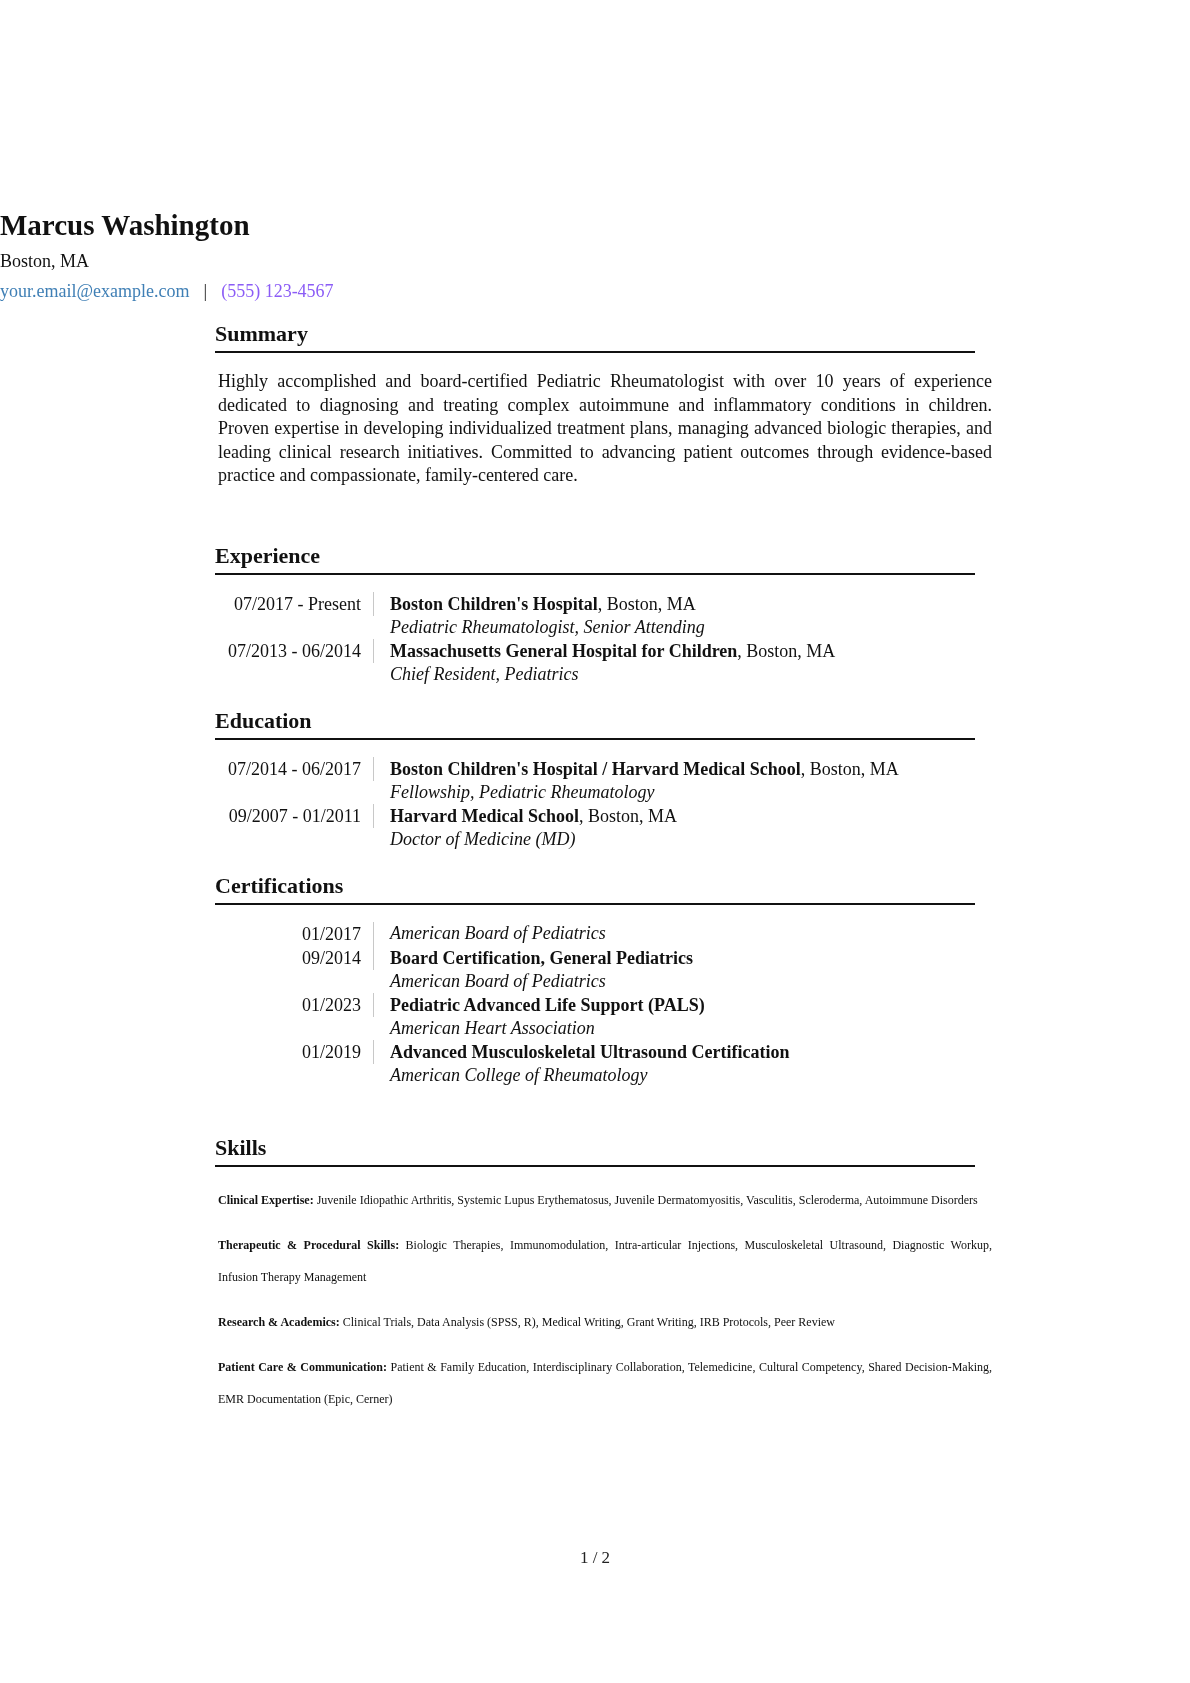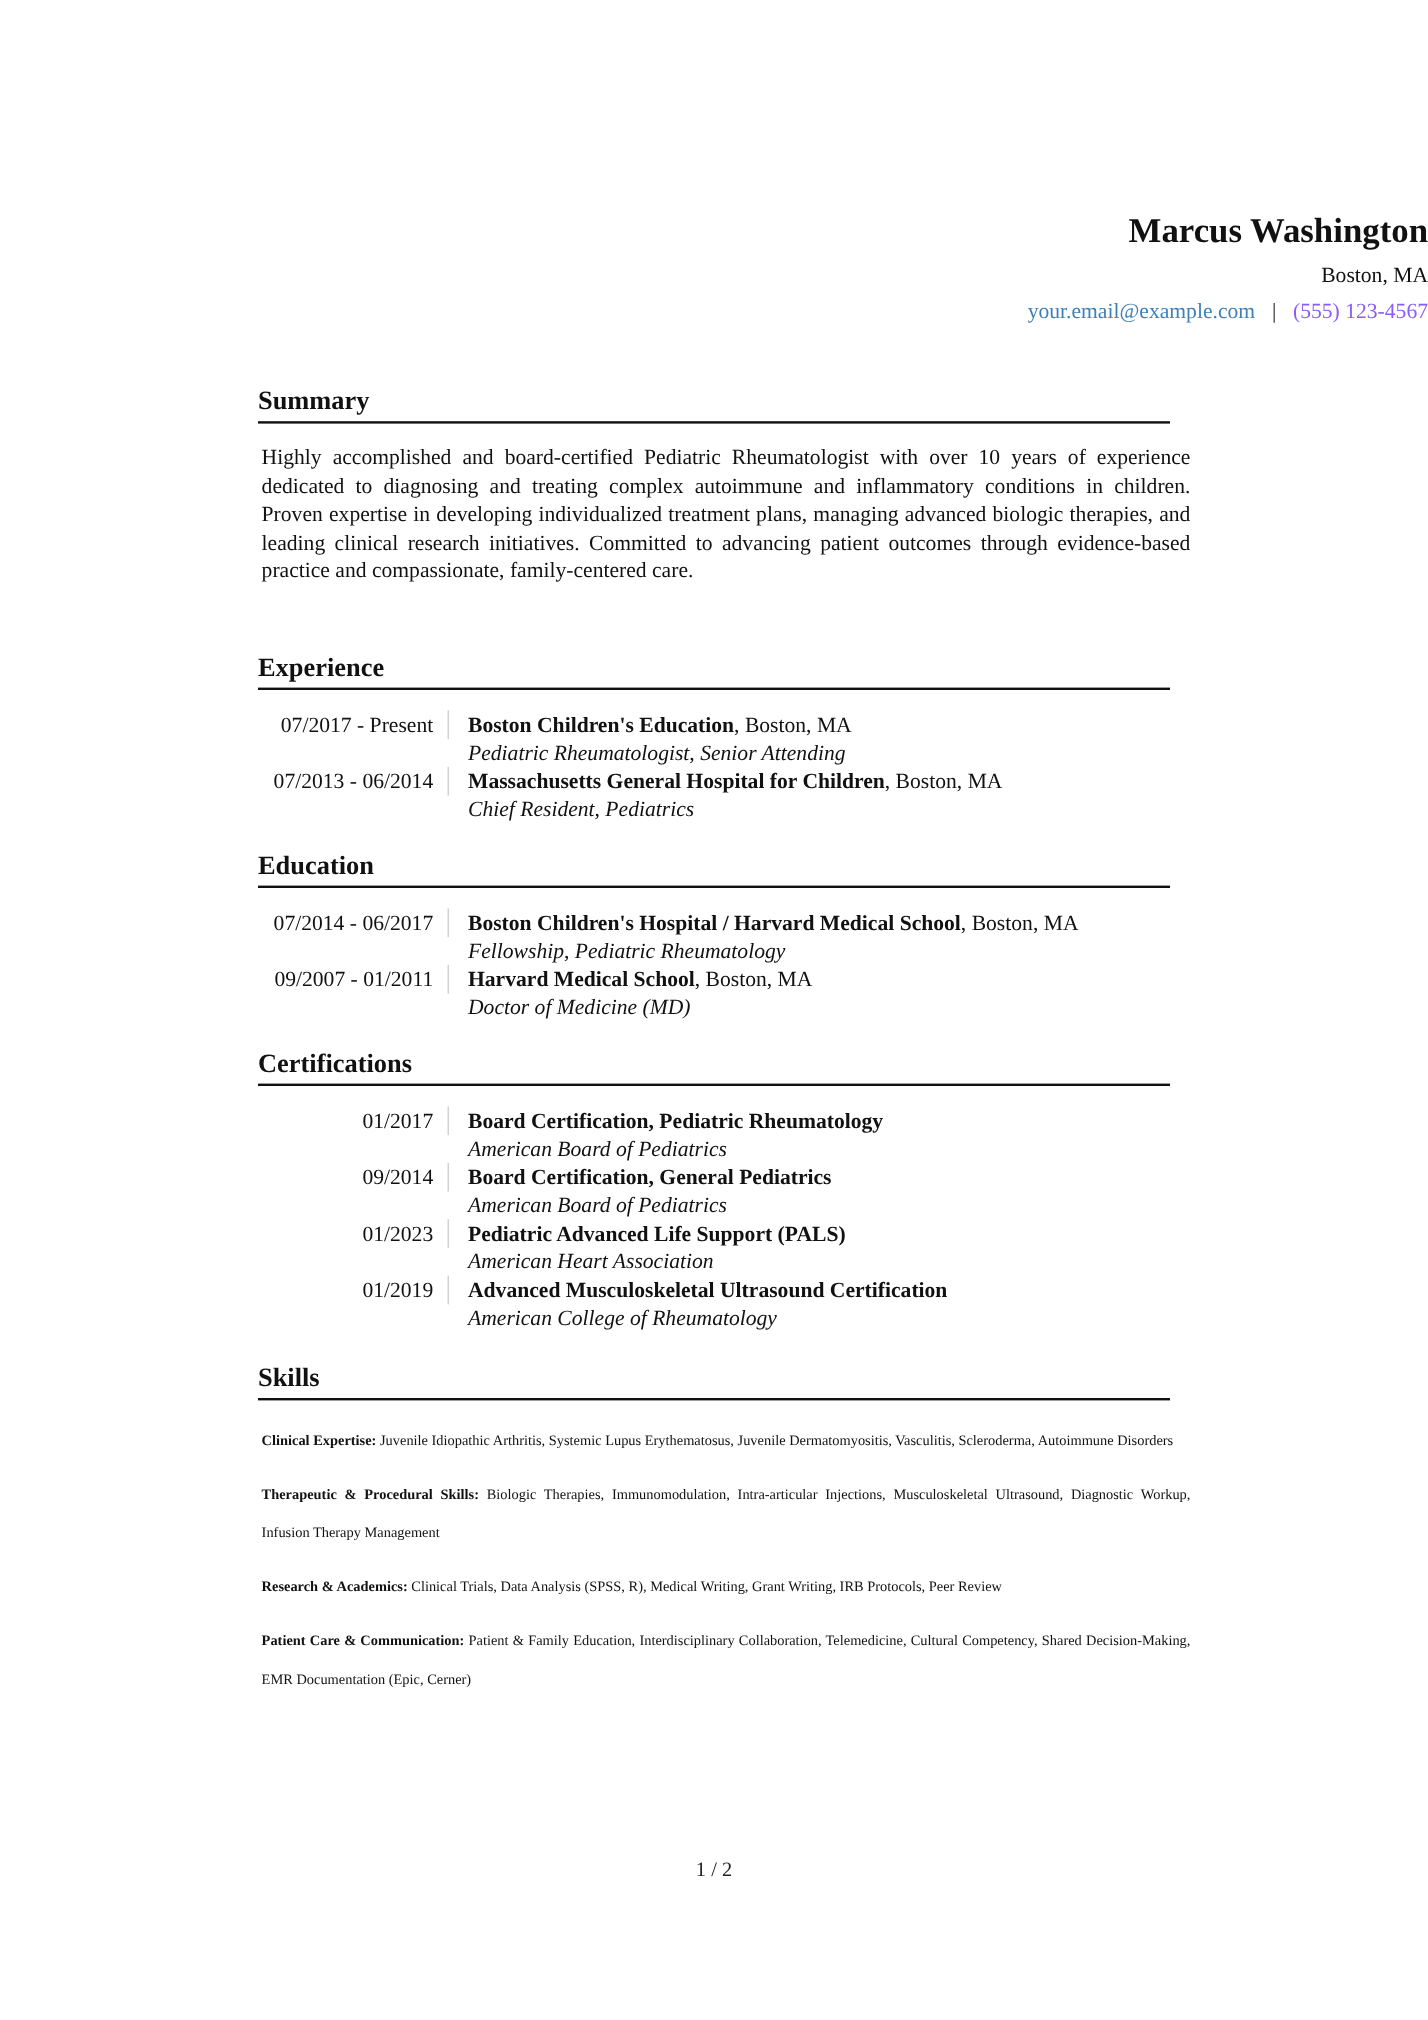--- a/index.html
+++ b/index.html
@@ -3,21 +3,21 @@
 <meta charset="utf-8">
 <style>
   html, body { margin: 0; padding: 0; background: #ffffff; }
   body {
     width: 1190px; height: 1683px; position: relative; overflow: hidden;
     font-family: "Liberation Serif", "DejaVu Serif", serif;
     color: #111111;
   }
   .page { position: absolute; left: 0; top: 0; width: 1190px; height: 1683px; }
 
-  .header { position: absolute; top: 174px; left: 0; width: 1190px; text-align: right; }
+  .header { position: absolute; top: 206px; left: 0; width: 1190px; text-align: left; }
   .name { font-size: 29px; font-weight: bold; line-height: 38px; color: #111; }
   .location { font-size: 18px; line-height: 28px; margin-top: 3px; color: #111; }
   .contact { font-size: 18px; line-height: 28px; margin-top: 2px; }
   .contact a { color: #3f7fb5; text-decoration: none; }
   .contact .sep { color: #222; margin: 0 14px; }
 
   .section { position: absolute; left: 198px; width: 794px; }
   .section-title {
     font-size: 22px; line-height: 28px; color: #111;
     border-bottom: 2.5px solid #111; padding-bottom: 3px; margin: 17px;
@@ -70,21 +70,21 @@
     <p class="summary-text">Highly accomplished and board-certified Pediatric Rheumatologist with over 10 years of experience dedicated to diagnosing and treating complex autoimmune and inflammatory conditions in children. Proven expertise in developing individualized treatment plans, managing advanced biologic therapies, and leading clinical research initiatives. Committed to advancing patient outcomes through evidence-based practice and compassionate, family-centered care.</p>
   </div>
 
   <div class="section" style="top: 525px;">
     <h2 class="section-title">Experience</h2>
     <div class="entries">
       <div class="entry">
         <div class="date">07/2017 - Present</div>
         <div class="divider"></div>
         <div class="body">
-          <div class="title"><b>Boston Children's Education</b><span>, Boston, MA</span></div>
+          <div class="title"><b>Boston Children's Hospital</b><span>, Boston, MA</span></div>
           <div class="sub">Pediatric Rheumatologist, Senior Attending</div>
         </div>
       </div>
       <div class="entry">
         <div class="date">07/2013 - 06/2014</div>
         <div class="divider"></div>
         <div class="body">
           <div class="title"><b>Massachusetts General Hospital for Children</b><span>, Boston, MA</span></div>
           <div class="sub">Chief Resident, Pediatrics</div>
         </div>
@@ -114,21 +114,20 @@
     </div>
   </div>
 
   <div class="section" style="top: 855px;">
     <h2 class="section-title">Certifications</h2>
     <div class="entries">
       <div class="entry">
         <div class="date">01/2017</div>
         <div class="divider"></div>
         <div class="body">
-          <div class="title"><b>Board Certification, Pediatric Rheumatology</b></div>
           <div class="sub">American Board of Pediatrics</div>
         </div>
       </div>
       <div class="entry">
         <div class="date">09/2014</div>
         <div class="divider"></div>
         <div class="body">
           <div class="title"><b>Board Certification, General Pediatrics</b></div>
           <div class="sub">American Board of Pediatrics</div>
         </div>

